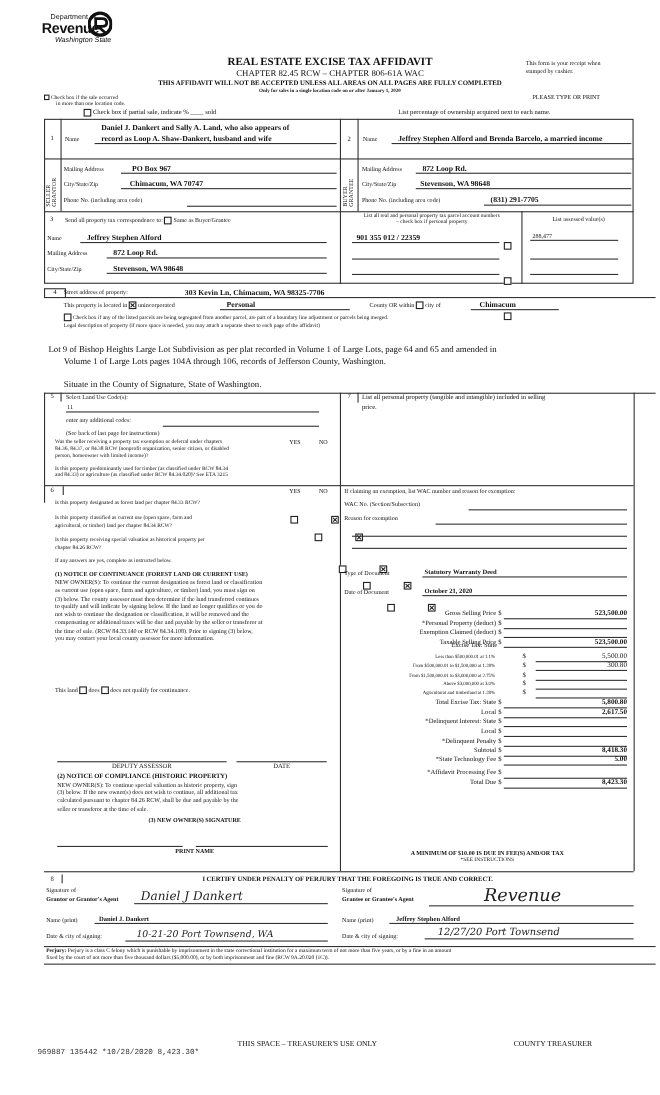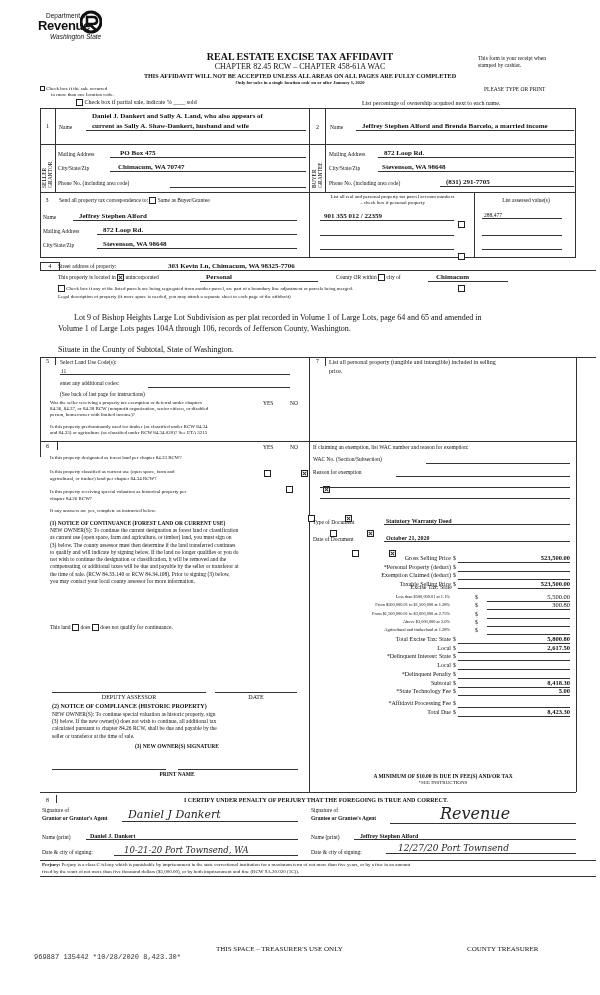--- a/index.html
+++ b/index.html
@@ -30,21 +30,21 @@
   <div class="t sans" style="left:8px;top:4px;font-size:6.5px">Department of</div>
   <div class="t sans b" style="left:0;top:10px;font-size:13px;letter-spacing:-0.3px">Revenue</div>
   <div class="t sans" style="left:12px;top:25px;font-size:6.5px;font-style:italic">Washington State</div>
   <svg class="abs" style="left:42px;top:2px" width="22" height="24" viewBox="0 0 22 24">
       <circle cx="11" cy="12" r="10" fill="none" stroke="#111" stroke-width="3"></circle>
       <path d="M7 17 L7 7 L13 7 Q17 7 17 11 Q17 14 13 14 L9 14 L16 20" fill="none" stroke="#111" stroke-width="2.5"></path>
     </svg>
 </div>
 
 <div class="t b" style="left:0;width:600px;text-align:center;top:51px;font-size:10px">REAL ESTATE EXCISE TAX AFFIDAVIT</div>
-<div class="t" style="left:0;width:600px;text-align:center;top:62px;font-size:8px">CHAPTER 82.45 RCW – CHAPTER 458-61A WAC</div>
+<div class="t" style="left:0;width:600px;text-align:center;top:62px;font-size:8px">CHAPTER 82.45 RCW – CHAPTER 806-61A WAC</div>
 <div class="t b" style="left:0;width:600px;text-align:center;top:72px;font-size:6.2px">THIS AFFIDAVIT WILL NOT BE ACCEPTED UNLESS ALL AREAS ON ALL PAGES ARE FULLY COMPLETED</div>
 <div class="t b" style="left:0;width:600px;text-align:center;top:80px;font-size:4.6px">Only for sales in a single location code on or after January 1, 2020</div>
 <div class="t s55" style="left:478px;top:55px">This form is your receipt when</div>
 <div class="t s55" style="left:478px;top:62px">stamped by cashier.</div>
 
 <div class="t s5" style="left:40px;top:86px"><span class="cb" style="width:5px;height:5px"></span> <span>Check box if the sale occurred</span></div>
 <div class="t s5" style="left:51px;top:92px">in more than one location code.</div>
 <div class="t s55" style="left:484px;top:86px">PLEASE TYPE OR PRINT</div>
 <div class="t s6" style="left:76px;top:99px"><span class="cb"></span> <span>Check box if partial sale, indicate % ____ sold</span></div>
 <div class="t s6" style="left:362px;top:100px">List percentage of ownership acquired next to each name.</div>
@@ -55,24 +55,24 @@
 <div class="line" style="left:40px;top:144px;width:536px;height:1px"></div>
 <div class="line" style="left:40px;top:192px;width:536px;height:1px"></div>
 <div class="line" style="left:55px;top:108px;width:1px;height:84px"></div>
 <div class="line" style="left:325px;top:108px;width:1px;height:84px"></div>
 <div class="line" style="left:474px;top:192px;width:1px;height:66px"></div>
 
 
 <div class="num" style="left:40px;top:123px;width:15px">1</div>
 <div class="t s55" style="left:59px;top:124px">Name</div>
 <div class="t s7 b" style="left:92px;top:112px">Daniel J. Dankert and Sally A. Land, who also appears of</div>
-<div class="t s7 b ul" style="left:86px;top:122px;width:220px;padding-left:6px">current as Sally A. Shaw-Dankert, husband and wife</div>
+<div class="t s7 b ul" style="left:86px;top:122px;width:220px;padding-left:6px">record as Loop A. Shaw-Dankert, husband and wife</div>
 <div class="vert" style="left:41px;top:148px;height:40px">SELLER GRANTOR</div>
 <div class="t s55" style="left:58px;top:151px">Mailing Address</div>
-<div class="t s7 b ul" style="left:110px;top:149px;width:196px;padding-left:10px">PO Box 475</div>
+<div class="t s7 b ul" style="left:110px;top:149px;width:196px;padding-left:10px">PO Box 967</div>
 <div class="t s55" style="left:58px;top:165px">City/State/Zip</div>
 <div class="t s7 b ul" style="left:110px;top:163px;width:196px;padding-left:8px">Chimacum, WA 70747</div>
 <div class="t s55" style="left:58px;top:180px">Phone No. (including area code)</div>
 <div class="t s7 b ul" style="left:170px;top:178px;width:136px;height:10px"></div>
 
 
 <div class="num" style="left:310px;top:124px;width:15px">2</div>
 <div class="t s55" style="left:330px;top:124px">Name</div>
 <div class="t s7 b ul" style="left:356px;top:122px;width:218px;padding-left:6px">Jeffrey Stephen Alford and Brenda Barcelo, a married income</div>
 <div class="vert" style="left:311px;top:148px;height:40px">BUYER GRANTEE</div>
@@ -126,23 +126,23 @@
 <div class="num" style="left:40px;top:263px;width:20px">4</div>
 <div class="line" style="left:60px;top:270px;width:536px;height:1px"></div>
 <div class="t s55" style="left:58px;top:263px">Street address of property:</div>
 <div class="t s7 b" style="left:168px;top:262px">303 Kevin Ln, Chimacum, WA  98325-7706</div>
 <div class="t s55" style="left:58px;top:274px"><span>This property is located in</span> <span class="cb x"></span> <span>unincorporated</span></div>
 <div class="t s7 b ul" style="left:200px;top:273px;width:118px;padding-left:6px">Personal</div>
 <div class="t s55" style="left:336px;top:274px"><span>County OR  within</span> <span class="cb"></span> <span>city of</span></div>
 <div class="t s7 b ul" style="left:428px;top:273px;width:80px;padding-left:8px">Chimacum</div>
 <div class="t s5" style="left:58px;top:285px"><span class="cb"></span> <span>Check box if any of the listed parcels are being segregated from another parcel, are part of a boundary line adjustment or parcels being merged.</span></div>
 <div class="t s5" style="left:58px;top:294px">Legal description of property (if more space is needed, you may attach a separate sheet to each page of the affidavit)</div>
-<div class="t s8" style="left:74px;top:313px">Lot 9 of Bishop Heights Large Lot Subdivision as per plat recorded in Volume 1 of Large Lots, page 64 and 65 and amended in</div>
+<div class="t s8" style="left:44px;top:313px">Lot 9 of Bishop Heights Large Lot Subdivision as per plat recorded in Volume 1 of Large Lots, page 64 and 65 and amended in</div>
 <div class="t s8" style="left:58px;top:324px">Volume 1 of Large Lots pages 104A through 106, records of Jefferson County, Washington.</div>
-<div class="t s8" style="left:58px;top:345px">Situate in the County of Subtotal, State of Washington.</div>
+<div class="t s8" style="left:58px;top:345px">Situate in the County of Signature, State of Washington.</div>
 
 
 <div class="line" style="left:40px;top:357px;width:556px;height:1px"></div>
 <div class="line" style="left:309px;top:357px;width:1px;height:435px"></div>
 <div class="line" style="left:576px;top:357px;width:1px;height:435px"></div>
 <div class="line" style="left:40px;top:792px;width:536px;height:1px"></div>
 <div class="line" style="left:40px;top:357px;width:1px;height:100px"></div>
 <div class="line" style="left:55px;top:357px;width:1px;height:8px"></div>
 
 

